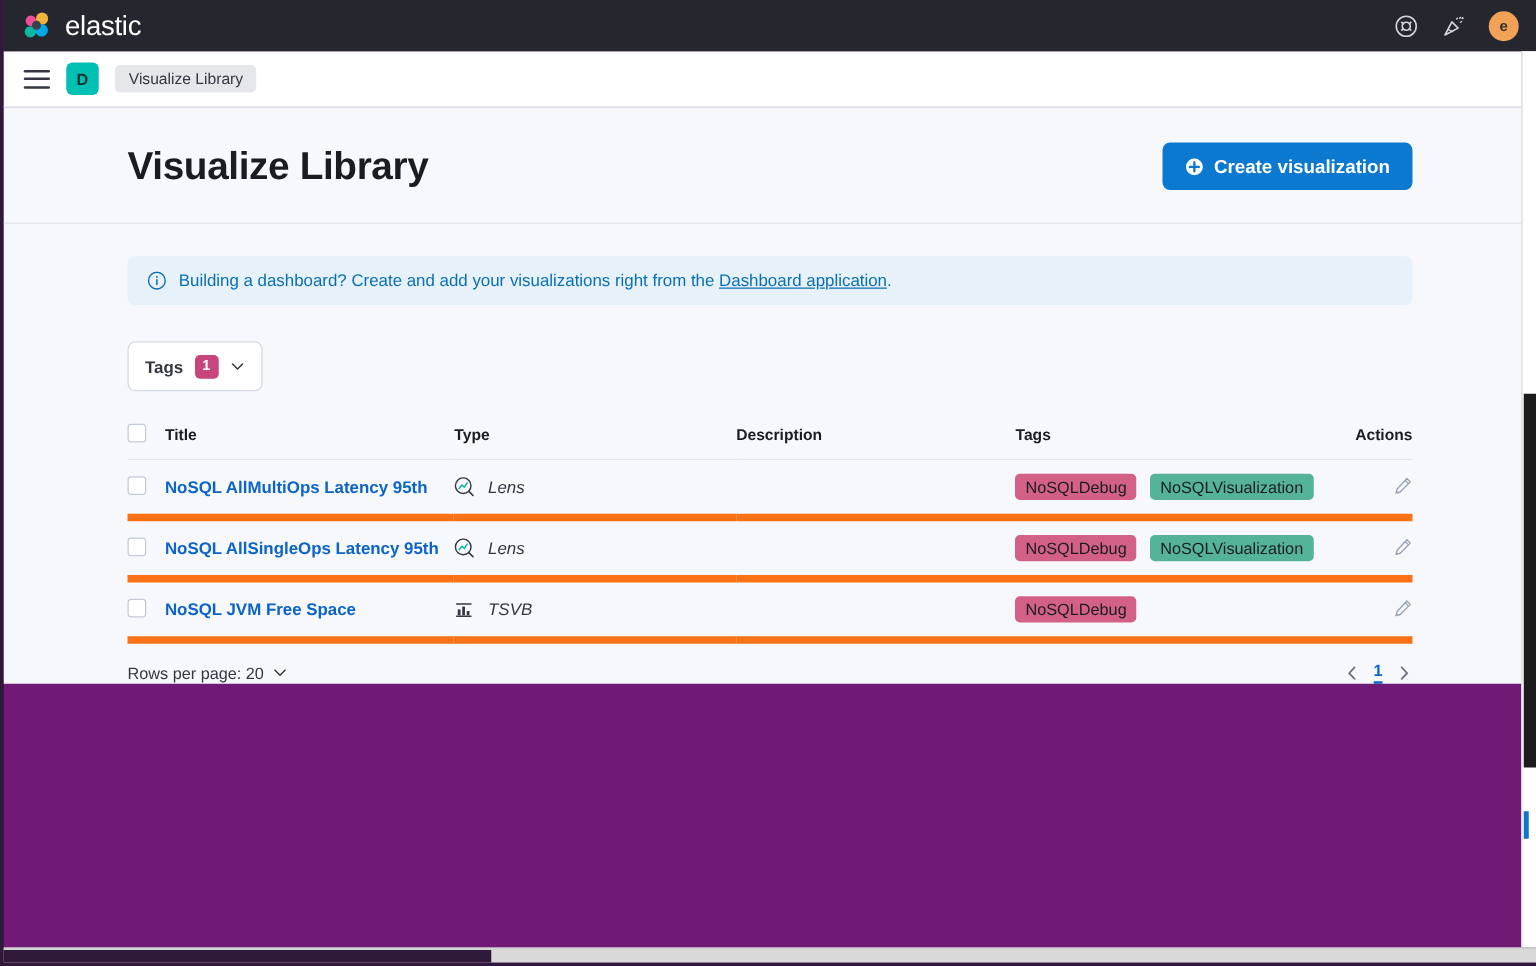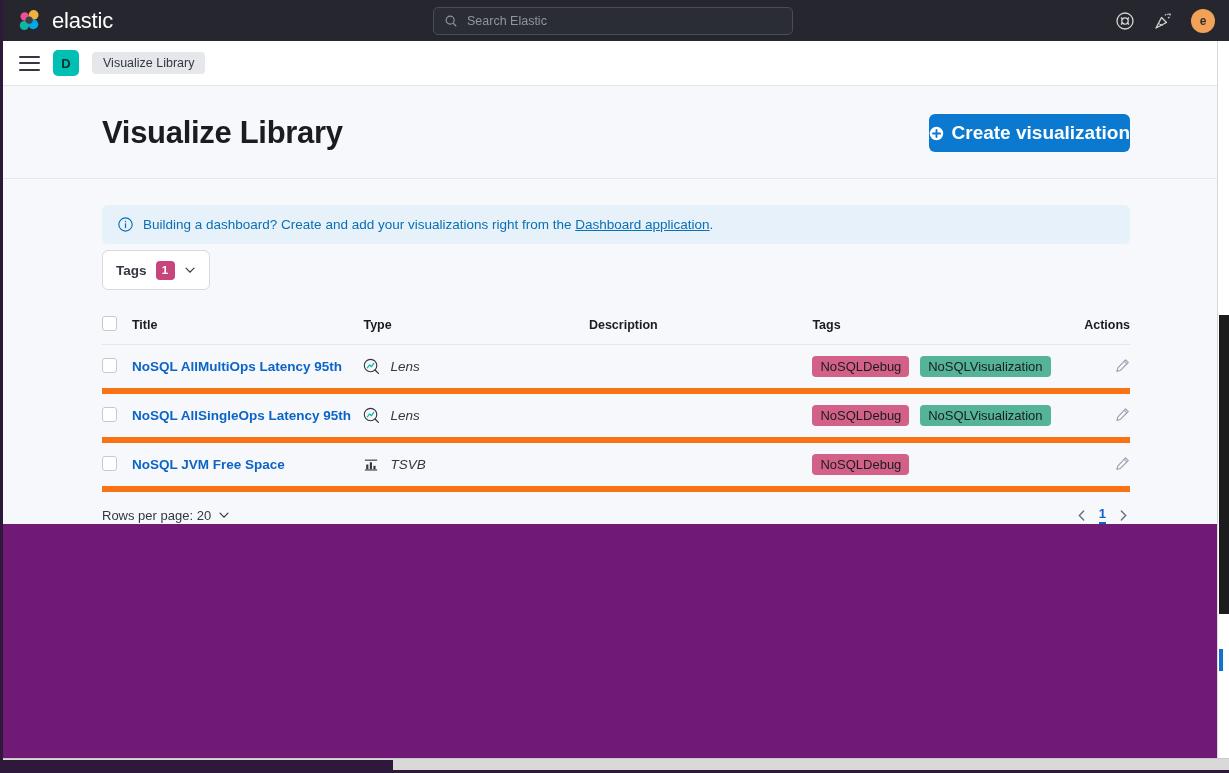--- a/index.html
+++ b/index.html
@@ -85,37 +85,37 @@
   .page-header {
     background: #f7f8fc;
     border-bottom: 1px solid #e6e8ee;
     padding: 28px 99px 26px 99px;
     display: flex; align-items: center; justify-content: space-between;
   }
   .page-title { font-size: 31px; font-weight: 700; color: #1a1c21; letter-spacing: -0.3px; }
   .btn-primary {
     background: #0b79d0; color: #ffffff;
     border: none; border-radius: 6px;
-    height: 38px; padding: 0 0;
-    font-size: 19px; font-weight: 600;
+    height: 38px; padding: 0 18px;
+    font-size: 15px; font-weight: 600;
     display: flex; align-items: center; gap: 8px;
     font-family: "Liberation Sans", sans-serif;
     cursor: pointer;
   }
   .plus-circle { width: 15px; height: 15px; display: block; }
 
   
   .content { padding: 26px 99px 0 99px; background: #f7f8fc; }
 
   .callout {
     background: #e6f1fa;
     border-radius: 6px;
     padding: 12px 16px;
     display: flex; align-items: center; gap: 10px;
-    margin-bottom: 6px;
+    margin-bottom: 29px;
   }
   .callout-text { color: #0a6fb4; font-size: 13.5px; }
   .callout-text a { color: #0a6fb4; text-decoration: underline; }
   .info-icon { width: 15px; height: 15px; flex: none; color: #0a6fb4; }
 
   .search-row { display: flex; gap: 16px; margin-bottom: 18px; }
   .search-field {
     flex: 1; height: 40px;
     background: #ffffff;
     border: 1px solid #d4d9e2;
@@ -252,27 +252,20 @@
           <circle cx="20.5" cy="8.5" r="6" fill="#f0b23c"></circle>
           <circle cx="9.5" cy="10.5" r="5.2" fill="#ee5098"></circle>
           <circle cx="20" cy="20" r="6.2" fill="#00a9e5"></circle>
           <circle cx="9" cy="21.5" r="5.6" fill="#0fb6a4"></circle>
           <circle cx="15" cy="15" r="4.4" fill="#3c3f47"></circle>
         </svg>
       </span>
       <span class="brand-name">elastic</span>
     </div>
 
-    <div class="global-search">
-      <svg class="hicon" style="width:14px;height:14px;color:#93959e" viewBox="0 0 16 16">
-        <circle cx="7" cy="7" r="4.6" fill="none" stroke="currentColor" stroke-width="1.3"></circle>
-        <line x1="10.4" y1="10.4" x2="14" y2="14" stroke="currentColor" stroke-width="1.3"></line>
-      </svg>
-      <span class="ph">Search Elastic</span>
-    </div>
 
     <div class="header-right">
       <svg class="hicon" viewBox="0 0 20 20">
         <circle cx="10" cy="10" r="8" fill="none" stroke="currentColor" stroke-width="1.3"></circle>
         <path d="M6 6.5 L8 8.5 M14 6.5 L12 8.5 M6 13.5 L8 11.5 M14 13.5 L12 11.5" stroke="currentColor" stroke-width="1.3" fill="none"></path>
         <circle cx="10" cy="10" r="3.2" fill="none" stroke="currentColor" stroke-width="1.3"></circle>
       </svg>
       <svg class="hicon" viewBox="0 0 20 20">
         <path d="M3 17 L8.5 6.5 L13.5 11.5 Z" fill="none" stroke="currentColor" stroke-width="1.3" stroke-linejoin="round"></path>
         <path d="M5.5 12.5 L9.5 14.5" stroke="currentColor" stroke-width="1"></path>

